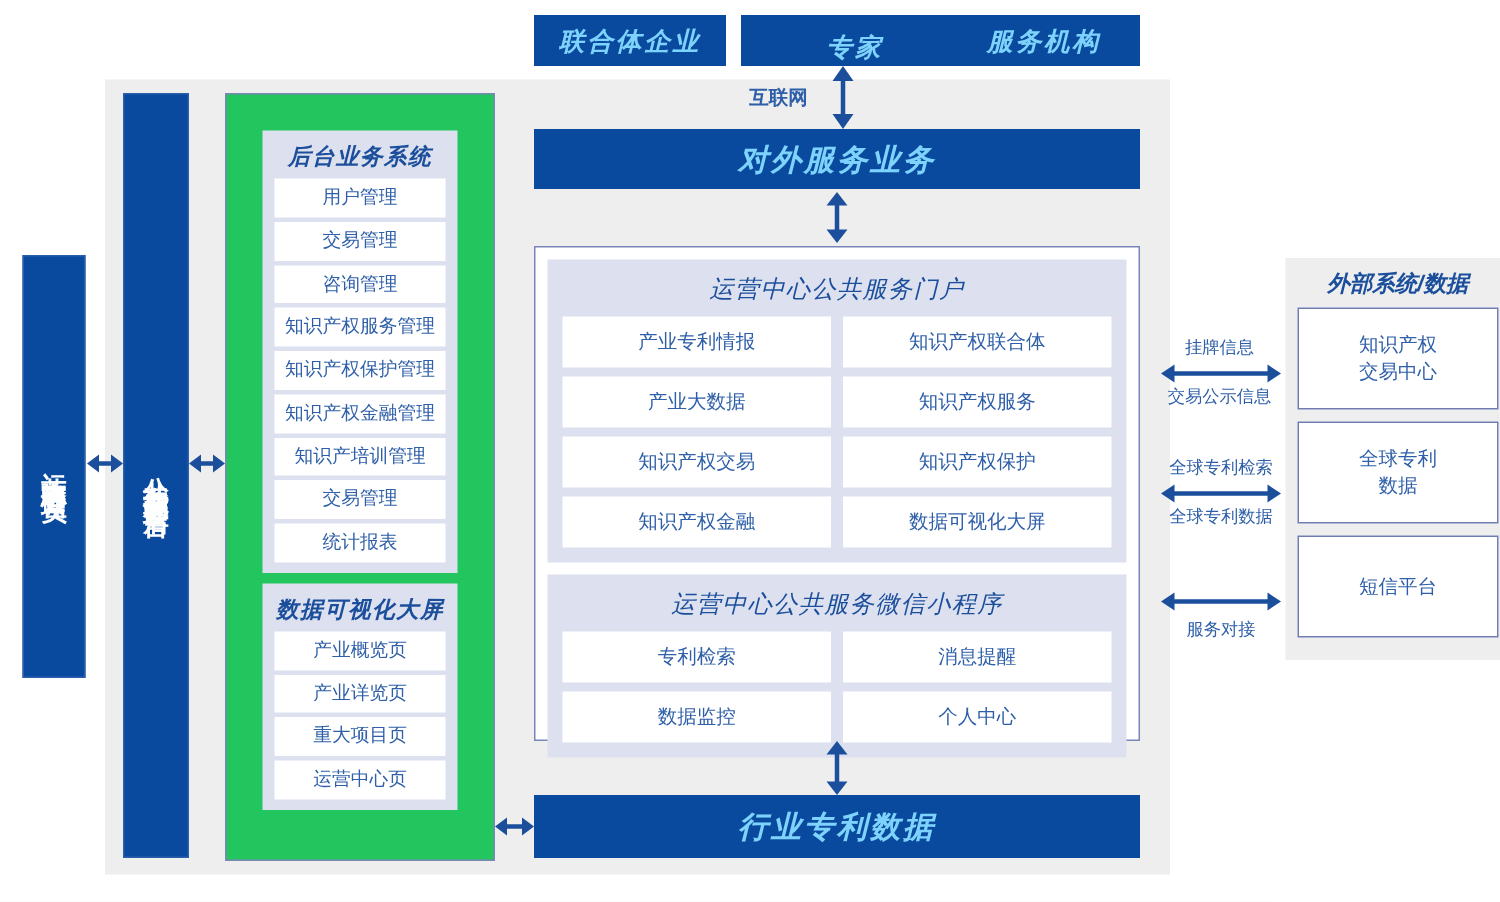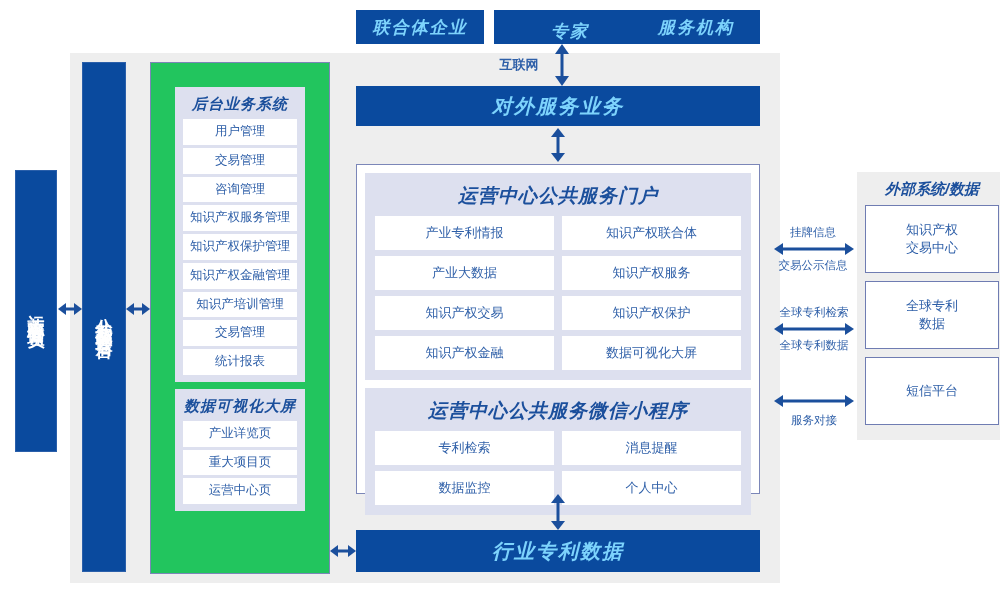--- a/index.html
+++ b/index.html
@@ -104,23 +104,23 @@
     border: 1px solid #7b86b8;
     padding: 8px;
   }
   .pgroup {
     background: #dde0ef;
     padding: 6px 10px 10px 10px;
   }
   .pgroup + .pgroup { margin-top: 8px; }
   .pgroup-title {
     color: #1b4f9c;
-    font-weight: bold;
-    font-style: italic;
-    font-size: 19px;
+    font-weight: normal;
+    font-style: italic;
+    font-size: 16px;
     text-align: center;
     padding: 4px 0 7px 0;
     letter-spacing: 1px;
   }
   .pgrid {
     display: grid;
     grid-template-columns: 1fr 1fr;
     gap: 6px 8px;
   }
   .pcell {
@@ -237,20 +237,21 @@
     <div class="cell">知识产权服务管理</div>
     <div class="cell">知识产权保护管理</div>
     <div class="cell">知识产权金融管理</div>
     <div class="cell">知识产培训管理</div>
     <div class="cell">交易管理</div>
     <div class="cell">统计报表</div>
   </div>
 
   <div class="group">
     <div class="group-title">数据可视化大屏</div>
+    <div class="cell">产业概览页</div>
     <div class="cell">产业详览页</div>
     <div class="cell">重大项目页</div>
     <div class="cell">运营中心页</div>
   </div>
 
 </div>
 
 <div class="abs bluebar svc-bar">
   <span>对外服务业务</span>
 </div>

